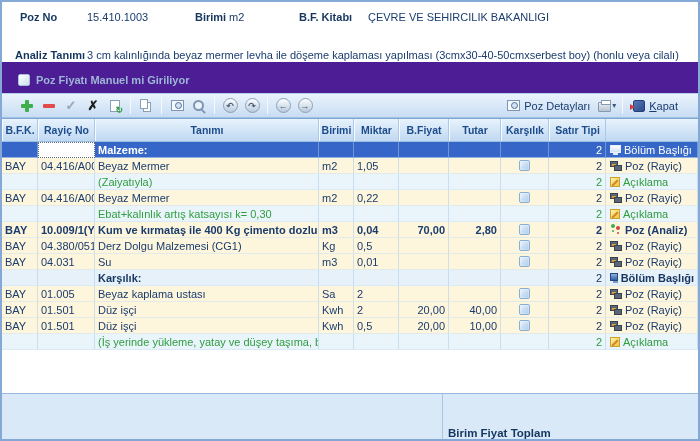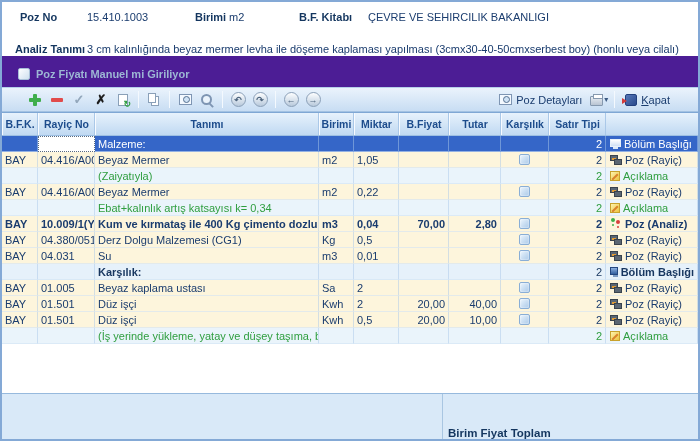--- a/index.html
+++ b/index.html
@@ -9,30 +9,30 @@
 
   
   .info{padding-top:7px;background:#fff}
   .r1{display:flex;height:16px;align-items:center}
   .lab{font-weight:bold;color:#14365f}
   .w-l1{margin-left:18px;width:67px}
   .w-v1{width:108px}
   .w-l2{width:34px}
   .w-v2{width:70px}
   .w-l3{width:69px}
-  .analiz{display:flex;margin-top:18px}
+  .analiz{display:flex;margin-top:24px}
   .analiz .lab{margin-left:13px;width:72px;flex:none}
   .analiz .desc{width:600px;line-height:13px}
 
   
   .manual{display:flex;align-items:center;margin:12px 0 7px 16px;color:#9db7d4;font-weight:bold}
   .cb{width:12px;height:12px;border:1px solid #a9c0d8;background:linear-gradient(135deg,#fdfeff,#cfe0ef);margin-right:6px;border-radius:2px}
 
   
-  .toolbar{height:25px;flex:none;background:linear-gradient(#eaf3fc,#c8ddf3);border-top:1px solid #b6cfe9;border-bottom:1px solid #a3c2e2;display:flex;align-items:center;padding:0 22px}
+  .toolbar{height:25px;flex:none;background:linear-gradient(#eaf3fc,#c8ddf3);border-top:1px solid #b6cfe9;border-bottom:1px solid #a3c2e2;display:flex;align-items:center;padding:0 14px}
   .tbtn{height:20px;min-width:20px;display:flex;align-items:center;justify-content:center;border-radius:3px;margin:0 1px;cursor:default}
   .tbtn.text{padding:0 5px;gap:4px;color:#1a3c6e}
   .sep{width:1px;height:17px;background:#a9c4e1;border-right:1px solid #f4f9fe;margin:0 4px}
   .spacer{flex:1}
   .dd{color:#3c5a82;font-size:8px;margin-left:1px}
 
   
   .ip{position:relative;display:inline-block}
   .tb-plus{width:12px;height:12px}
   .tb-plus::before{content:"";position:absolute;left:0;top:4px;width:12px;height:4px;background:#3fae4c;border-radius:1px}
@@ -64,21 +64,21 @@
   .grow{height:16px;flex:none}
   .cell{display:flex;align-items:center;padding:0 3px;border-right:1px solid rgba(170,200,232,.5);border-bottom:1px solid rgba(210,228,245,.6);overflow:hidden;white-space:nowrap}
   .num{justify-content:flex-end}
   .ctr{justify-content:center}
   .b,.b .cell{font-weight:bold}
   .t-poz{background:#fdf5dc;color:#1a3c6e}
   .t-aciklama{background:#eaf4fb;color:#2f9e3f}
   .t-section2{background:#e6f1fa;color:#17365f}
   .t-section2 .c-tanim,.t-section2 .c-satir{font-weight:bold}
   .t-selected{background:#3566c8;color:#fff}
-  .t-selected .c-tanim{font-weight:normal}
+  .t-selected .c-tanim{font-weight:bold}
   .t-selected .c-rayic{background:#fff;border:1px dotted #5a6b80}
   .c-satir{gap:3px;padding-left:4px}
   .cbx{width:11px;height:11px;border:1px solid #89aed6;border-radius:2px;background:linear-gradient(135deg,#ecf5fd,#a9c8e8);box-shadow:inset 0 0 2px #fff}
   .gfill{flex:1;background:#fff}
 
   
   .ic-bolum{width:11px;height:8px;background:linear-gradient(#8cb0e0,#33609f);border:1px solid #24477f;margin-bottom:2px}
   .ic-bolum::after{content:"";position:absolute;left:2px;bottom:-3px;width:5px;height:2px;background:#7d9cc4}
   .t-selected .ic-bolum{background:linear-gradient(#ffffff,#cfe0f5);border-color:#e8f1fb}
   .t-selected .ic-bolum::after{background:#dce9f8}
@@ -252,21 +252,21 @@
           </div>
           <div class="cell c-bolum num">2</div>
           <div class="cell c-satir c-satir">
             <span class="ip ic-poz"></span>
             <span>Poz (Rayiç)</span>
           </div>
         </div>
         <div class="grow t-aciklama">
           <div class="cell c-bfk"></div>
           <div class="cell c-rayic"></div>
-          <div class="cell c-tanim">Ebat+kalınlık artış katsayısı k= 0,34</div>
+          <div class="cell c-tanim">Ebat+kalınlık artış katsayısı k= 0,30</div>
           <div class="cell c-birimi"></div>
           <div class="cell c-miktar"></div>
           <div class="cell c-bfiyat num"></div>
           <div class="cell c-tutar num"></div>
           <div class="cell c-karsilik ctr"></div>
           <div class="cell c-bolum num">2</div>
           <div class="cell c-satir c-satir">
             <span class="ip ic-acik"></span>
             <span>Açıklama</span>
           </div>

